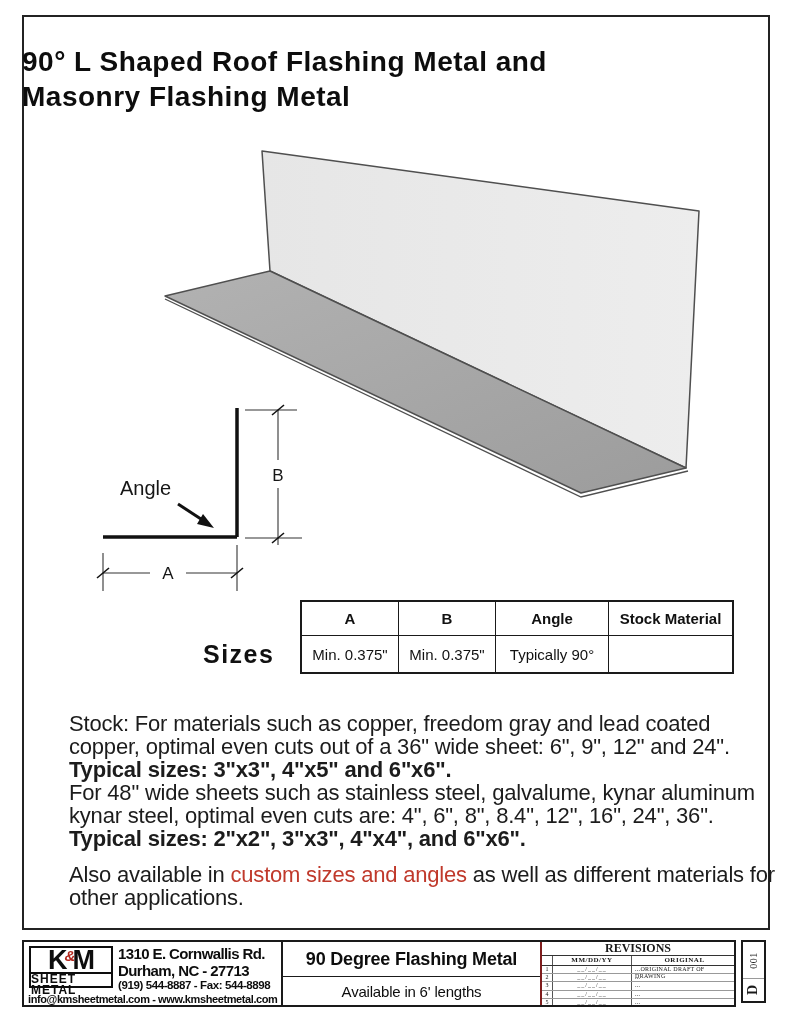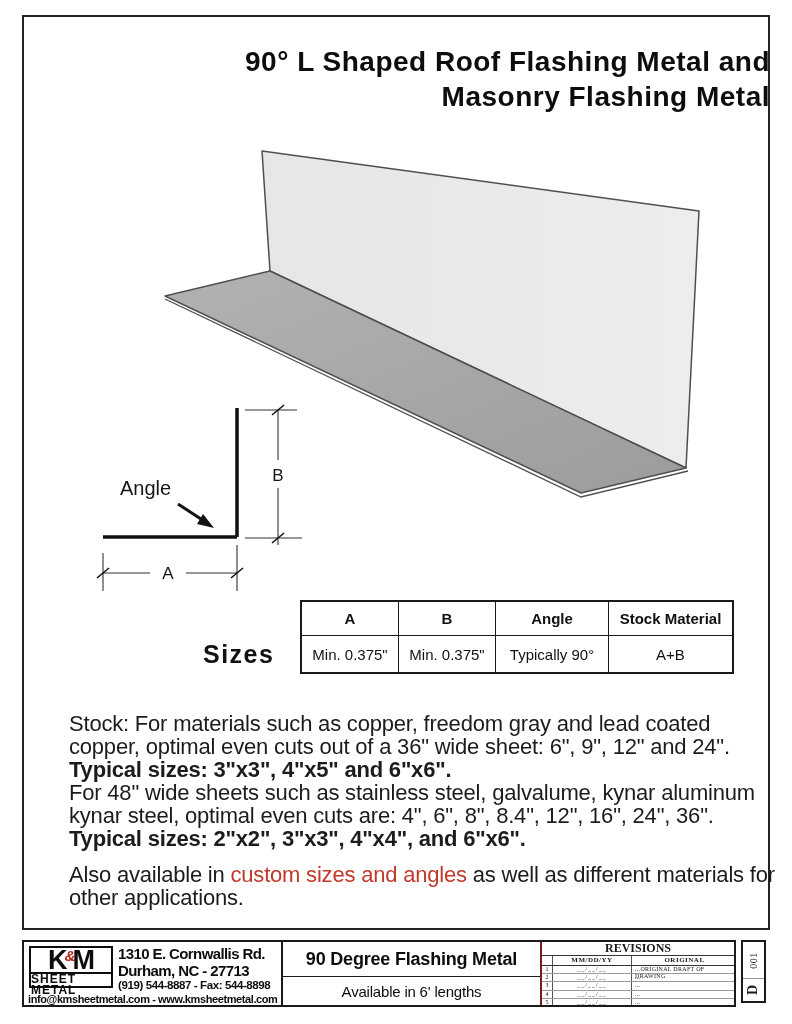--- a/index.html
+++ b/index.html
@@ -1,20 +1,20 @@
 <!DOCTYPE html>
 <html><head>
 <meta charset="utf-8">
 <style>
   html,body{margin:0;padding:0;background:#ffffff;}
   .page{position:relative;width:792px;height:1024px;background:#ffffff;overflow:hidden;
         font-family:"Liberation Sans",sans-serif;color:#1a1a1a;}
   .main-border{position:absolute;left:22px;top:15px;width:744px;height:911px;
         border:2px solid #232323;background:#ffffff;}
-  .doc-title{position:absolute;left:22px;top:44px;width:748px;text-align:right;
+  .doc-title{position:absolute;left:22px;top:44px;width:748px;text-align:left;
         font-size:28px;font-weight:700;line-height:35px;letter-spacing:.5px;color:#0d0d0d;}
   .svg-abs{position:absolute;}
   .sizes-label{position:absolute;left:203px;top:640px;font-size:25px;font-weight:700;
         letter-spacing:1.5px;color:#111;}
   .sizes-table{position:absolute;left:300px;top:600px;width:430px;display:grid;
         grid-template-columns:97px 97px 113px 123px;grid-template-rows:34px 36px;
         border:2px solid #1a1a1a;background:#fff;box-sizing:content-box;}
   .sizes-table .cell{display:flex;align-items:center;justify-content:center;
         font-size:15px;color:#111;border-right:1.5px solid #1a1a1a;border-bottom:1.5px solid #1a1a1a;}
   .sizes-table .cell.last-col{border-right:none;}
@@ -128,21 +128,20 @@
   <div class="sizes-label">Sizes</div>
 
   <div class="sizes-table">
     <div class="cell head">A</div>
     <div class="cell head">B</div>
     <div class="cell head">Angle</div>
     <div class="cell head last-col">Stock Material</div>
     <div class="cell last-row">Min. 0.375"</div>
     <div class="cell last-row">Min. 0.375"</div>
     <div class="cell last-row">Typically 90°</div>
-    <div class="cell last-row last-col">A+B</div>
   </div>
 
   <div class="stock-block">
     <div>Stock: For materials such as copper, freedom gray and lead coated</div>
     <div>copper, optimal even cuts out of a 36" wide sheet: 6", 9", 12" and 24".</div>
     <div class="b">Typical sizes: 3"x3", 4"x5" and 6"x6".</div>
     <div>For 48" wide sheets such as stainless steel, galvalume, kynar aluminum</div>
     <div>kynar steel, optimal even cuts are: 4", 6", 8", 8.4", 12", 16", 24", 36".</div>
     <div class="b">Typical sizes: 2"x2", 3"x3", 4"x4", and 6"x6".</div>
     <div class="also-para"><span>Also available in </span><span class="hl">custom sizes and angles</span><span> as well as different materials for other applications.</span></div>

